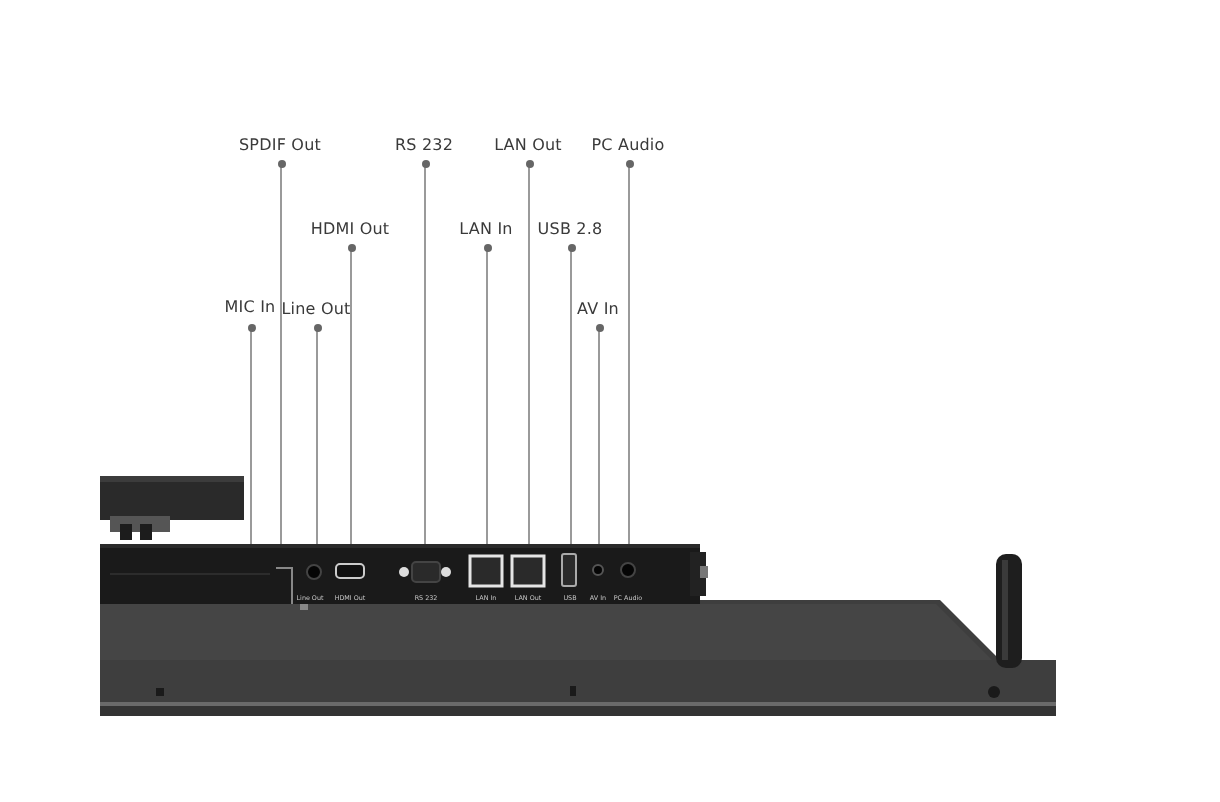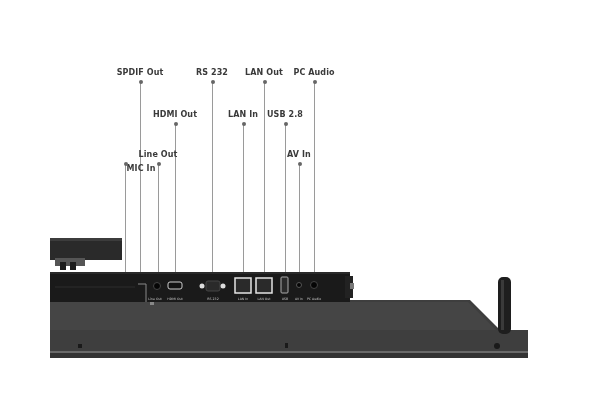--- a/index.html
+++ b/index.html
@@ -1,17 +1,17 @@
 <!DOCTYPE html>
 <html><head>
 <meta charset="utf-8">
 <style>
   html, body { margin:0; padding:0; background:#ffffff; }
   body { width:610px; height:401px; position:relative; overflow:hidden; font-family:"DejaVu Sans", sans-serif; }
-  .label { position:absolute; font-size:8px; font-weight:bold; color:#3a3a3a; white-space:nowrap; transform:translateX(-50%); letter-spacing:0.1px; }
+  .label { position:absolute; font-size:8px; font-weight:normal; color:#3a3a3a; white-space:nowrap; transform:translateX(-50%); letter-spacing:0.1px; }
   .leader { position:absolute; width:1px; background:#9a9a9a; }
   .dot { position:absolute; width:4px; height:4px; border-radius:50%; background:#666; transform:translate(-50%,-50%); }
   .port-text { position:absolute; font-size:3.2px; color:#c8c8c8; white-space:nowrap; transform:translateX(-50%); }
 </style>
 </head>
 <body>
 
 <div id="callouts">
     <span class="label" style="left: 140px; top: 68px;">SPDIF Out</span>
     <div class="leader" style="left: 140px; top: 82px; height: 194px;"></div>
@@ -34,21 +34,21 @@
     <div class="dot" style="left: 175.5px; top: 124px;"></div>
     <div class="dot" style="left: 175.5px; top: 276px; width: 3px; height: 3px;"></div>
     <span class="label" style="left: 243px; top: 110px;">LAN In</span>
     <div class="leader" style="left: 243px; top: 124px; height: 152px;"></div>
     <div class="dot" style="left: 243.5px; top: 124px;"></div>
     <div class="dot" style="left: 243.5px; top: 276px; width: 3px; height: 3px;"></div>
     <span class="label" style="left: 285px; top: 110px;">USB 2.8</span>
     <div class="leader" style="left: 285px; top: 124px; height: 152px;"></div>
     <div class="dot" style="left: 285.5px; top: 124px;"></div>
     <div class="dot" style="left: 285.5px; top: 276px; width: 3px; height: 3px;"></div>
-    <span class="label" style="left: 125px; top: 164px; margin-left: 16px;">MIC In</span>
+    <span class="label" style="left: 125px; top: 149px;">MIC In</span>
     <div class="leader" style="left: 125px; top: 164px; height: 112px;"></div>
     <div class="dot" style="left: 125.5px; top: 164px;"></div>
     <div class="dot" style="left: 125.5px; top: 276px; width: 3px; height: 3px;"></div>
     <span class="label" style="left: 158px; top: 150px;">Line Out</span>
     <div class="leader" style="left: 158px; top: 164px; height: 112px;"></div>
     <div class="dot" style="left: 158.5px; top: 164px;"></div>
     <div class="dot" style="left: 158.5px; top: 276px; width: 3px; height: 3px;"></div>
     <span class="label" style="left: 299px; top: 150px;">AV In</span>
     <div class="leader" style="left: 299px; top: 164px; height: 112px;"></div>
     <div class="dot" style="left: 299.5px; top: 164px;"></div>

